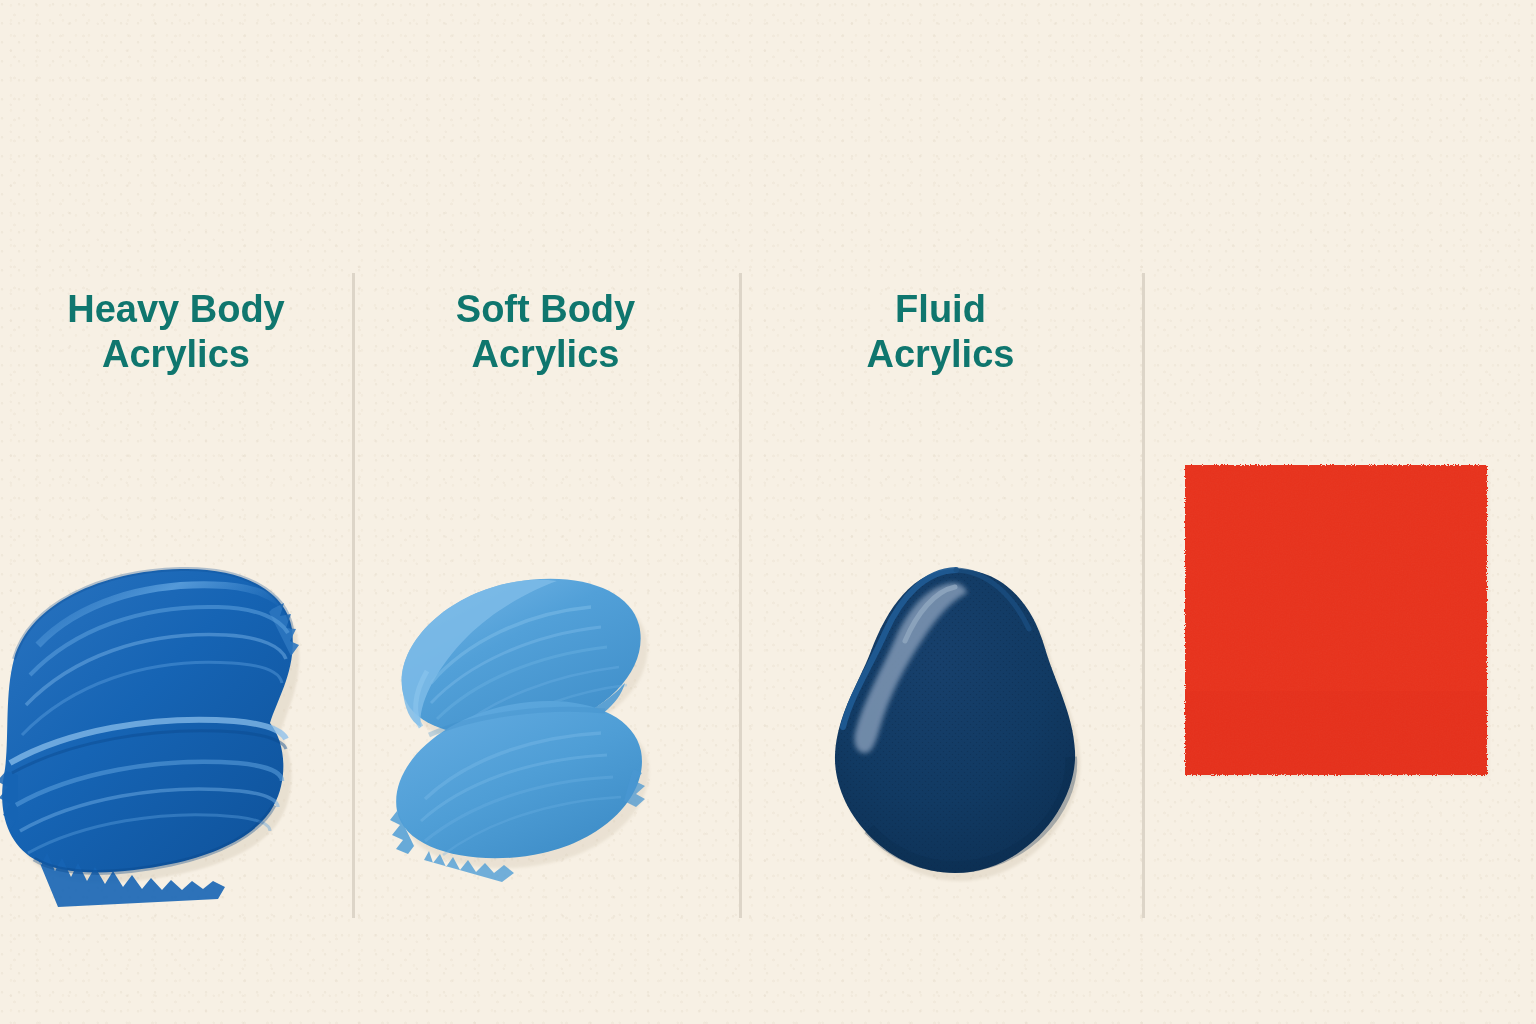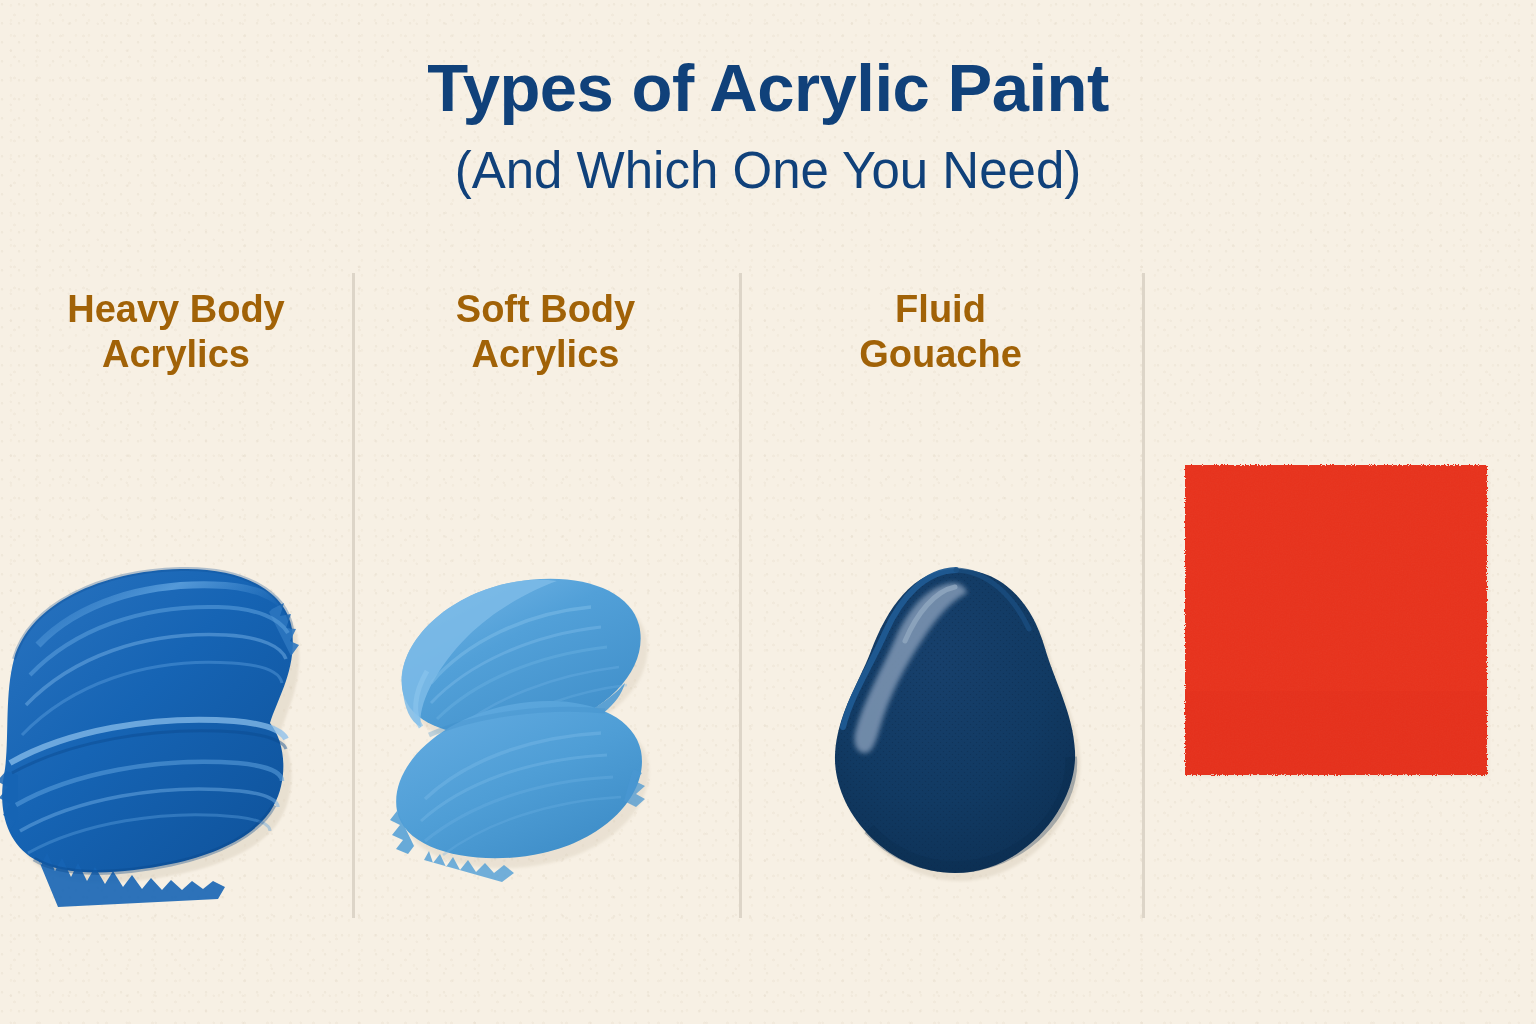--- a/index.html
+++ b/index.html
@@ -76,21 +76,21 @@
     position:absolute;
     top:0; left:0;
     width:3px; height:645px;
     background:#ddd5c8;
   }
 
   .col-label {
     margin-top:14px;
     font-size:38px;
     font-weight:bold;
-    color:#a16207;
+    color:#0f766e;
     text-align:center;
     line-height:1.18;
     white-space:pre-line;
   }
 
   .swatch-area {
     position:relative;
     flex:1;
     width:100%;
   }
@@ -127,24 +127,20 @@
   }
   #swatch-gouache svg { display:block; width:100%; height:100%; }
 </style>
 </head>
 <body>
 
 <div id="infographic">
 
   <div id="paper-texture"></div>
 
-  <div id="header">
-    <h1 id="main-title">Types of Acrylic Paint</h1>
-    <h2 id="subtitle">(And Which One You Need)</h2>
-  </div>
 
   <div id="columns">
 
     <div class="column col-0">
       <div class="col-label">Heavy Body
 Acrylics</div>
       <div class="swatch-area">
         <div id="swatch-heavy">
           <svg viewBox="0 0 330 363" xmlns="http://www.w3.org/2000/svg">
             <defs>
@@ -262,21 +258,21 @@
 
             <path d="M60 180 C106 160,176 150,236 156" stroke="#3c8bc6" stroke-width="5" fill="none" opacity=".3"></path>
           </svg>
         </div>
       </div>
     </div>
 
     <div class="column col-2">
       <div class="divider"></div>
       <div class="col-label">Fluid
-Gouache</div>
+Acrylics</div>
       <div class="swatch-area">
         <div id="swatch-fluid">
           <svg viewBox="0 0 262 322" xmlns="http://www.w3.org/2000/svg">
             <defs>
               <radialGradient id="flBody" cx="0.42" cy="0.3" r="0.85">
                 <stop offset="0%" stop-color="#17406c"></stop>
                 <stop offset="55%" stop-color="#113a63"></stop>
                 <stop offset="100%" stop-color="#0c2e51"></stop>
               </radialGradient>
               <filter id="flSoft" x="-15%" y="-15%" width="130%" height="130%">

